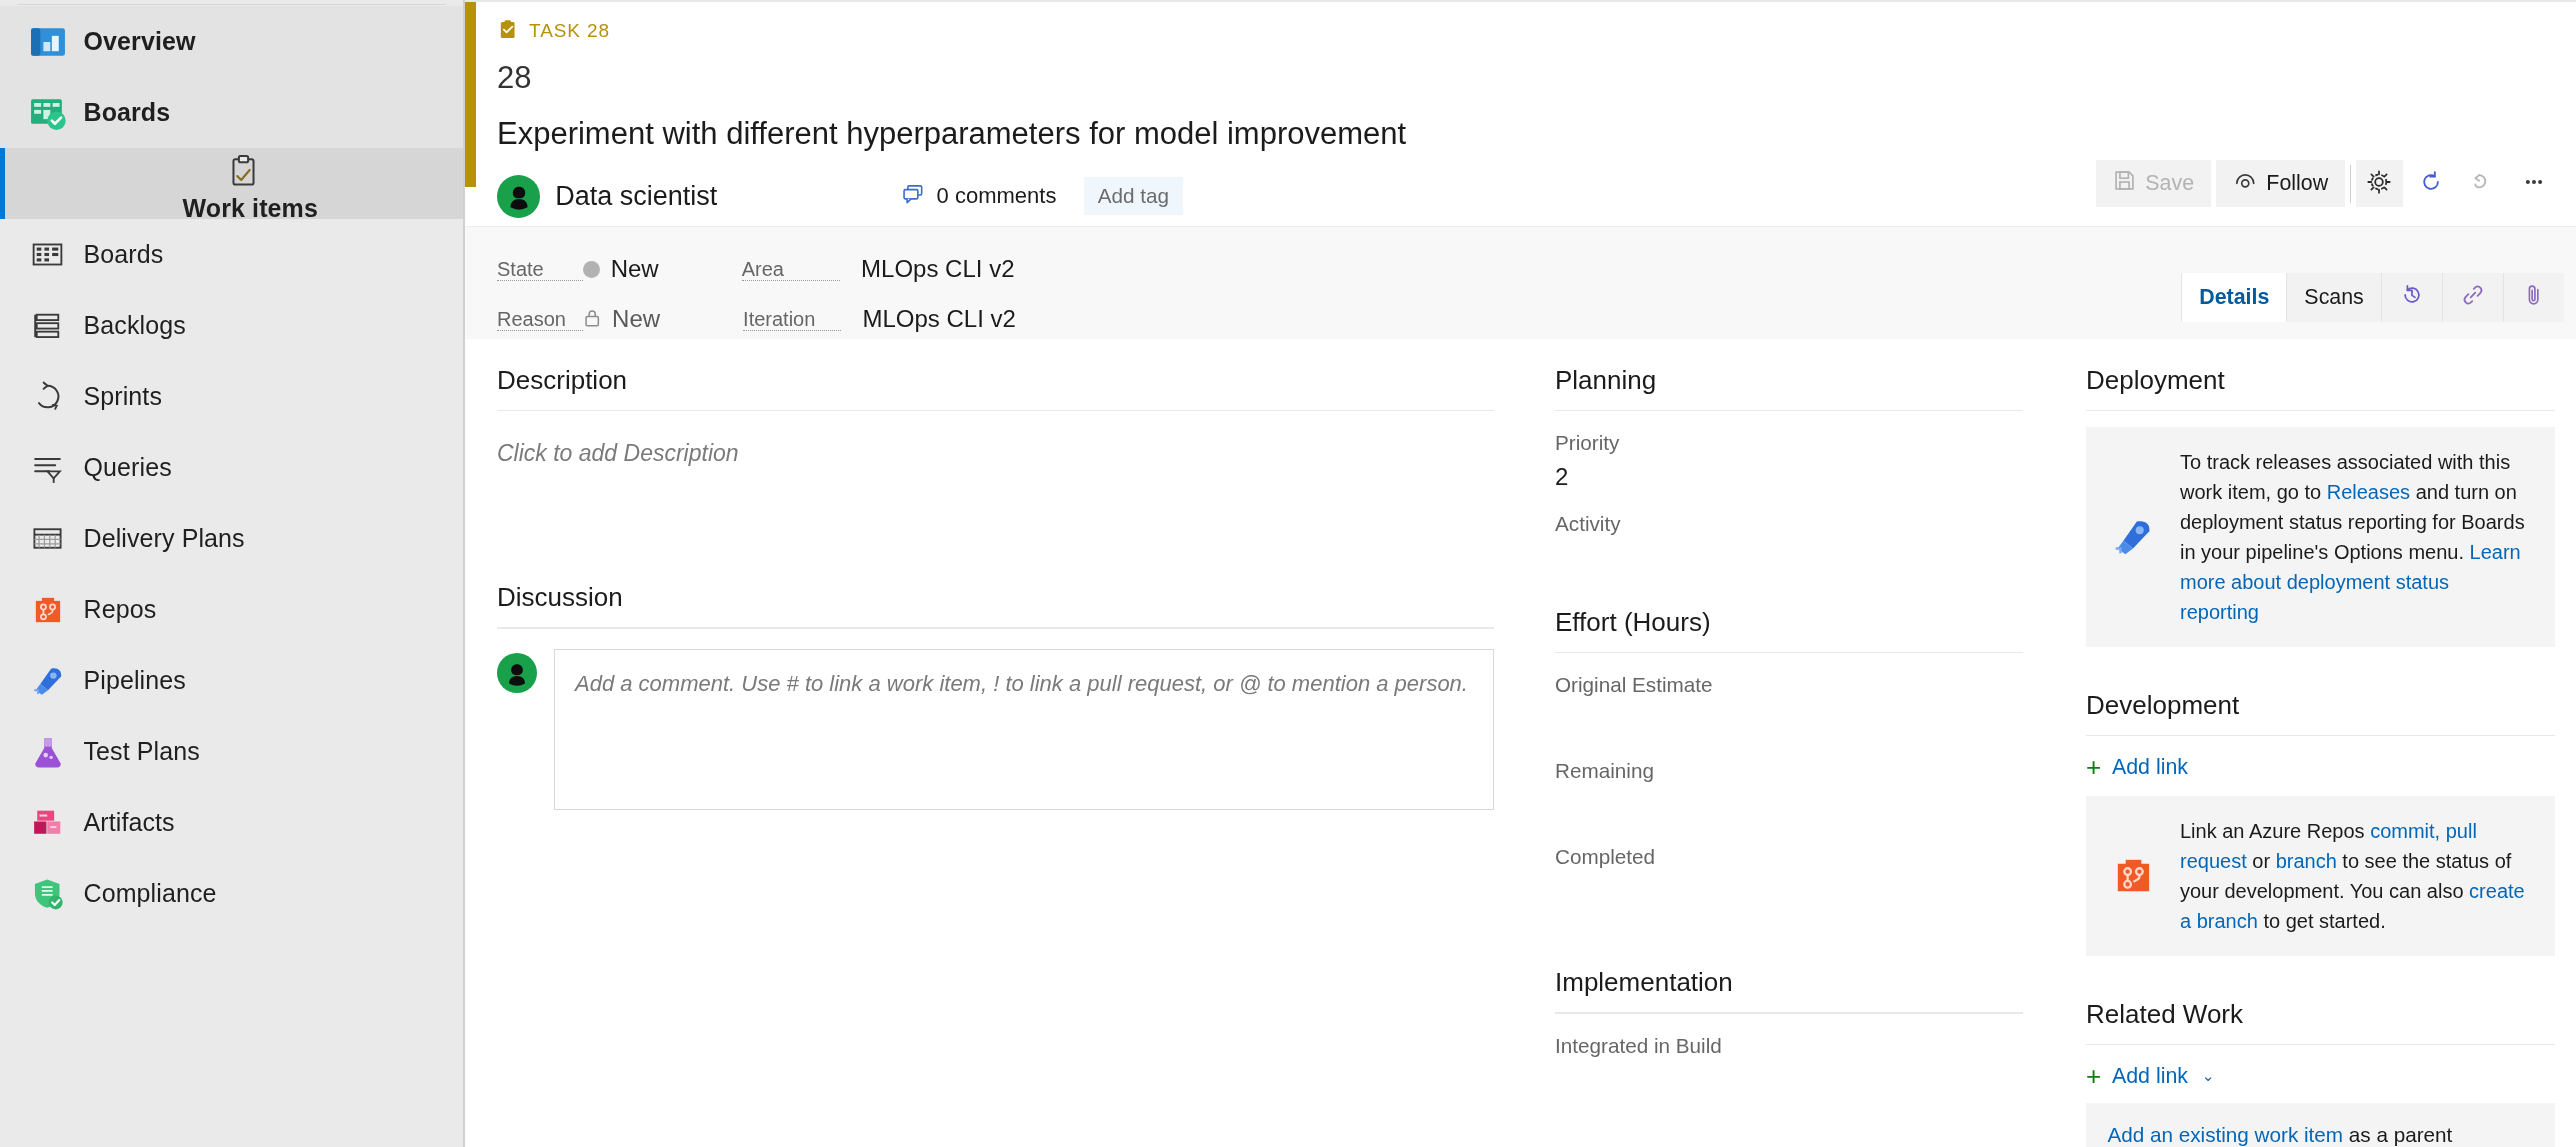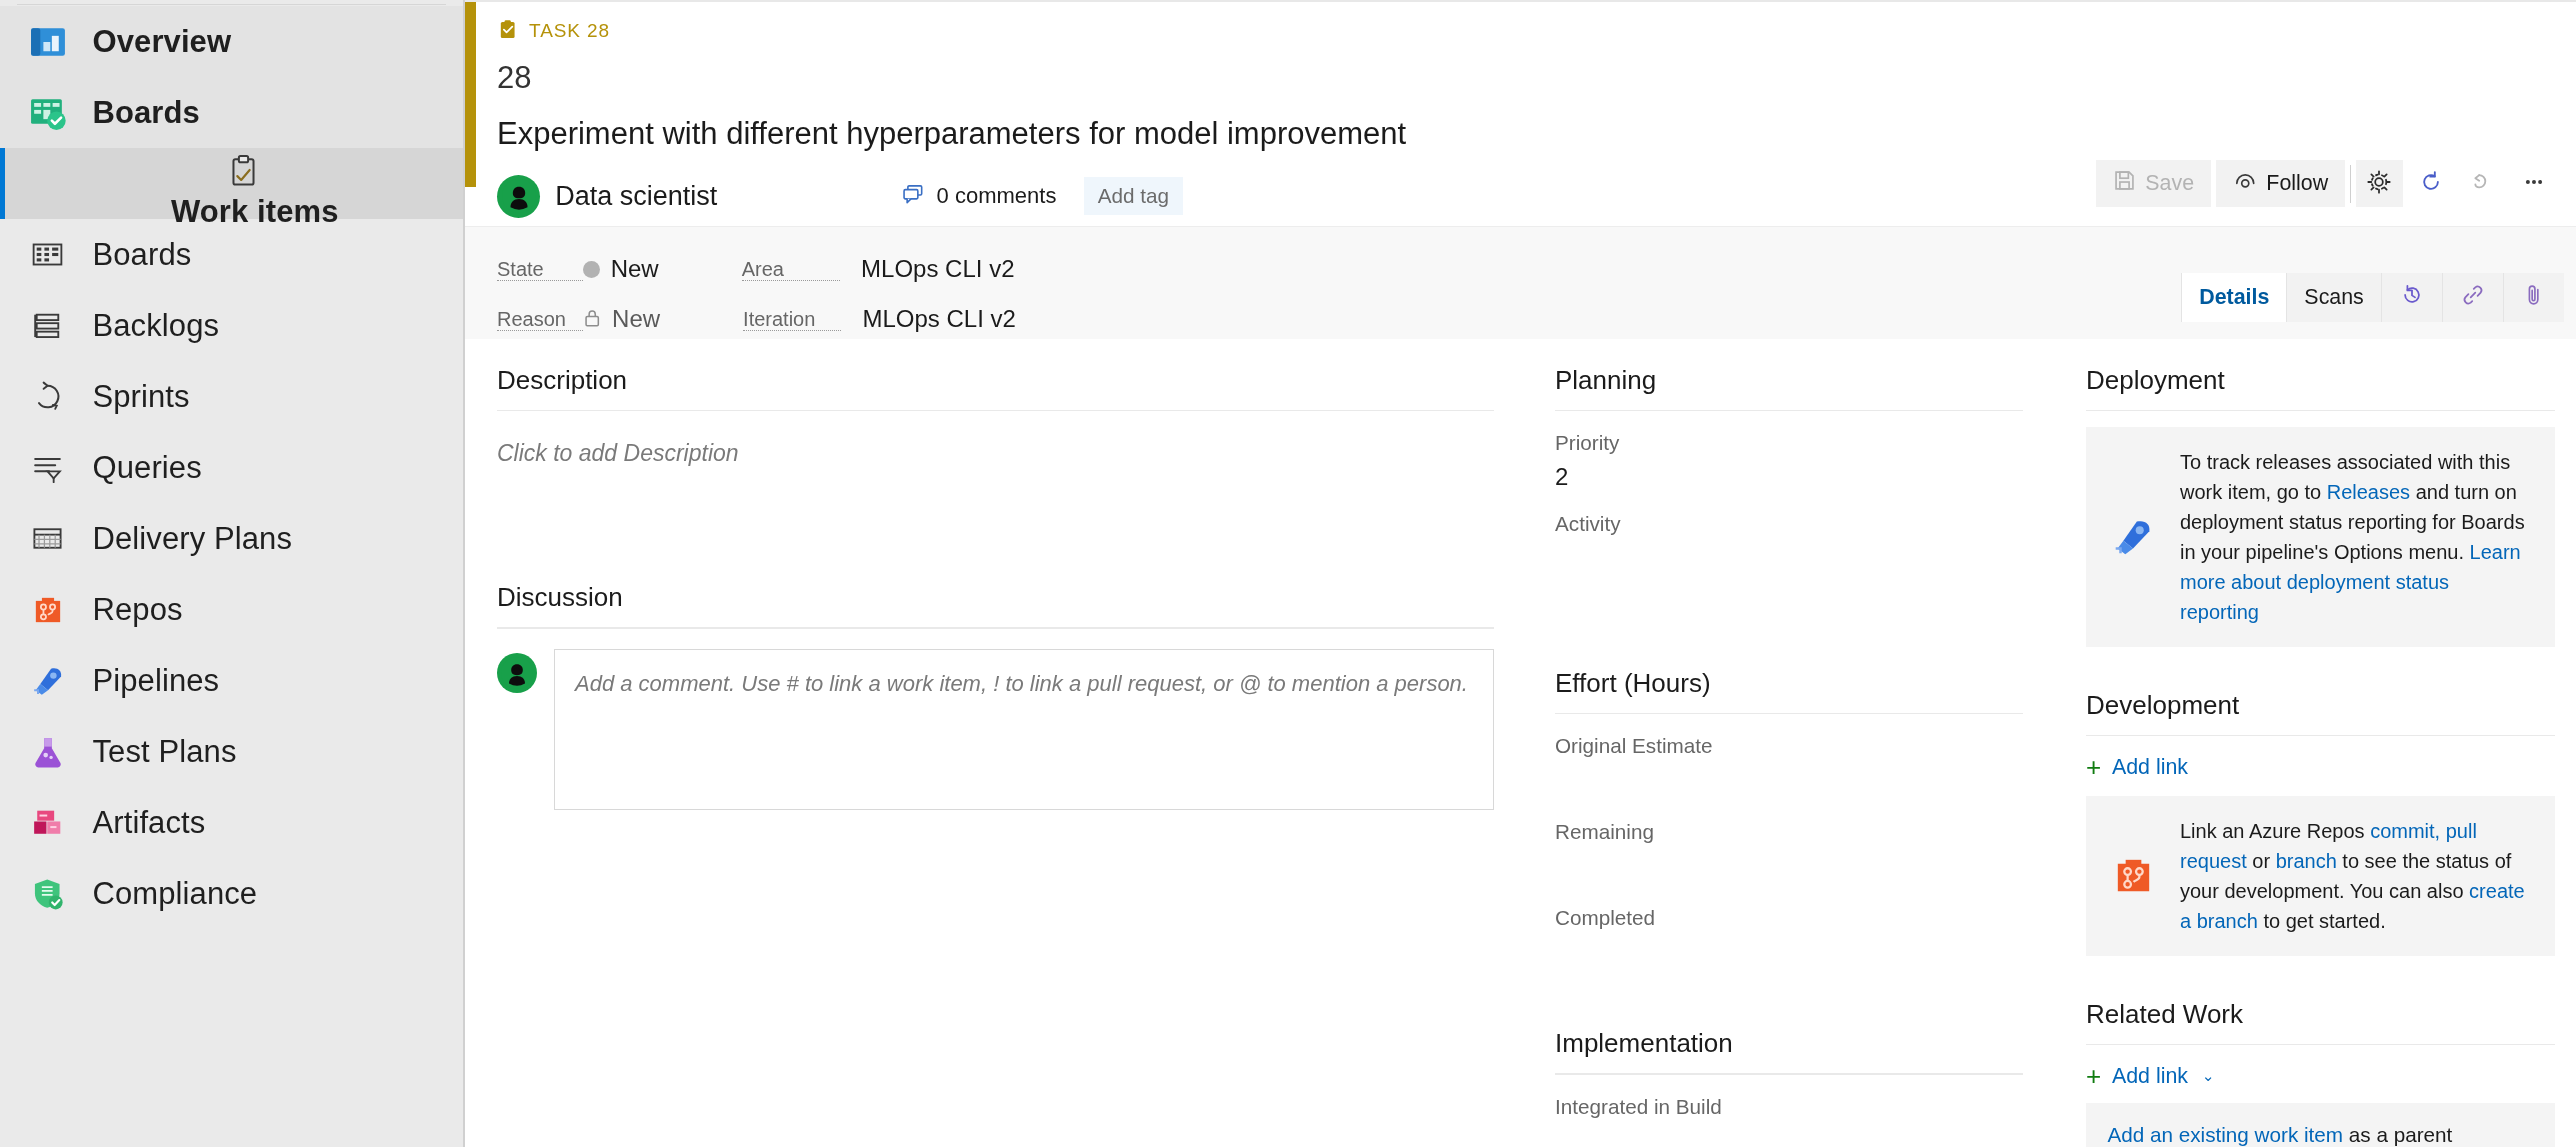--- a/index.html
+++ b/index.html
@@ -36,22 +36,22 @@
   .sb-item.selected::before {
     content: ""; position: absolute; left: 0; top: 0; bottom: 0;
     width: 5.4px; background: #0078d4;
   }
   .sb-icon {
     width: 46px; height: 46px;
     display: flex; align-items: center; justify-content: center;
     flex: 0 0 46px;
   }
   .sb-label {
-    margin-left: 22px;
-    font-size: 31px;
+    margin-left: 13px;
+    font-size: 25px;
     color: #1f1f1f;
     letter-spacing: 0.1px;
     white-space: nowrap;
   }
   .sb-item.selected .sb-label { font-weight: 600; }
   .sb-item.hover-lite .sb-label { font-weight: 600; }
 
   
   .main { flex: 1 1 auto; height: 1148px; background: #ffffff; position: relative; overflow: hidden; }
 
@@ -610,21 +610,21 @@
         <div class="field-block">
           <div class="field-name">Priority</div>
           <div class="field-val">2</div>
         </div>
 
         <div class="field-block">
           <div class="field-name">Activity</div>
           <div class="field-val empty"></div>
         </div>
 
-        <h2 class="sec-title" style="margin-top:90px">Effort (Hours)</h2>
+        <h2 class="sec-title" style="margin-top:29px">Effort (Hours)</h2>
         <div class="sec-rule"></div>
 
         <div class="field-block">
           <div class="field-name">Original Estimate</div>
           <div class="field-val empty"></div>
         </div>
 
         <div class="field-block">
           <div class="field-name">Remaining</div>
           <div class="field-val empty"></div>

